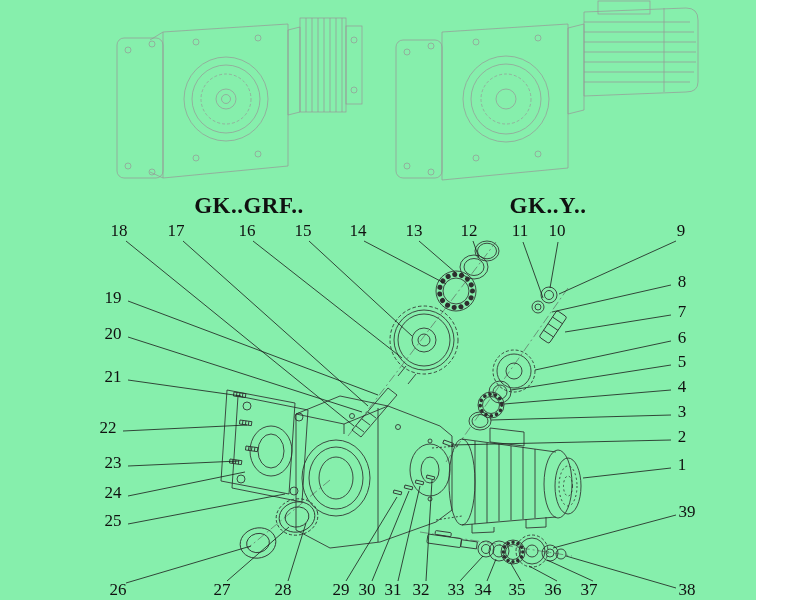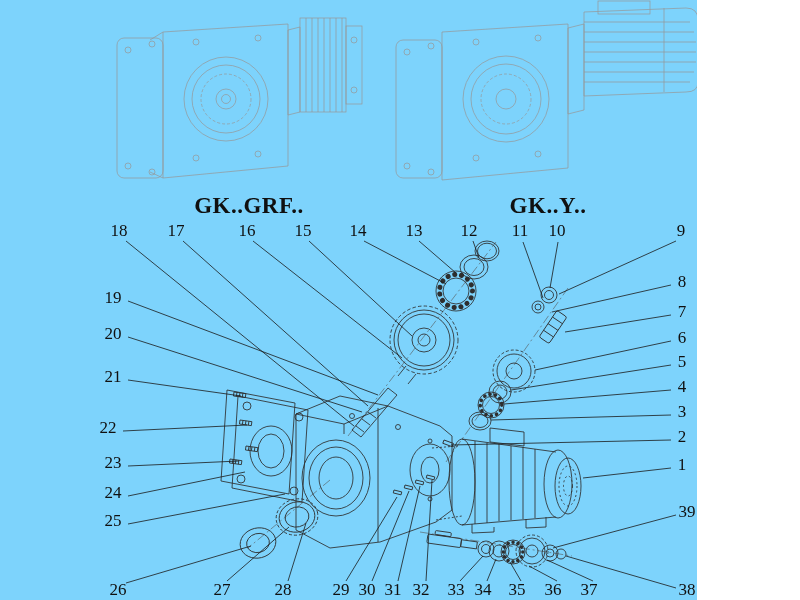--- a/index.html
+++ b/index.html
@@ -1,16 +1,16 @@
 <!DOCTYPE html>
 <html><head>
 <meta charset="utf-8">
 <style>
   html,body{margin:0;padding:0;background:#ffffff}
-  .stage{position:relative;width:697px;height:600px;background:#7dd3fc;overflow:hidden}
+  .stage{position:relative;width:756px;height:600px;background:#86efac;overflow:hidden}
   .stage svg{position:absolute;left:0;top:0}
   .lite, .lite *{stroke:#979797;fill:none;stroke-width:.7}
   .dark, .dark *{stroke:#2e2e2e;fill:none;stroke-width:.85}
   .leader line{stroke:#1b1b1b;stroke-width:.8}
   .cl{stroke:#555;stroke-width:.6;stroke-dasharray:9 3 2 3;fill:none}
   .dot2{stroke-dasharray:2 2}
   text{fill:#101010;font-family:"Liberation Serif",serif}
   .callout{font-size:17px}
   .heading{font-size:23px;font-weight:bold;letter-spacing:.5px}
 </style>

